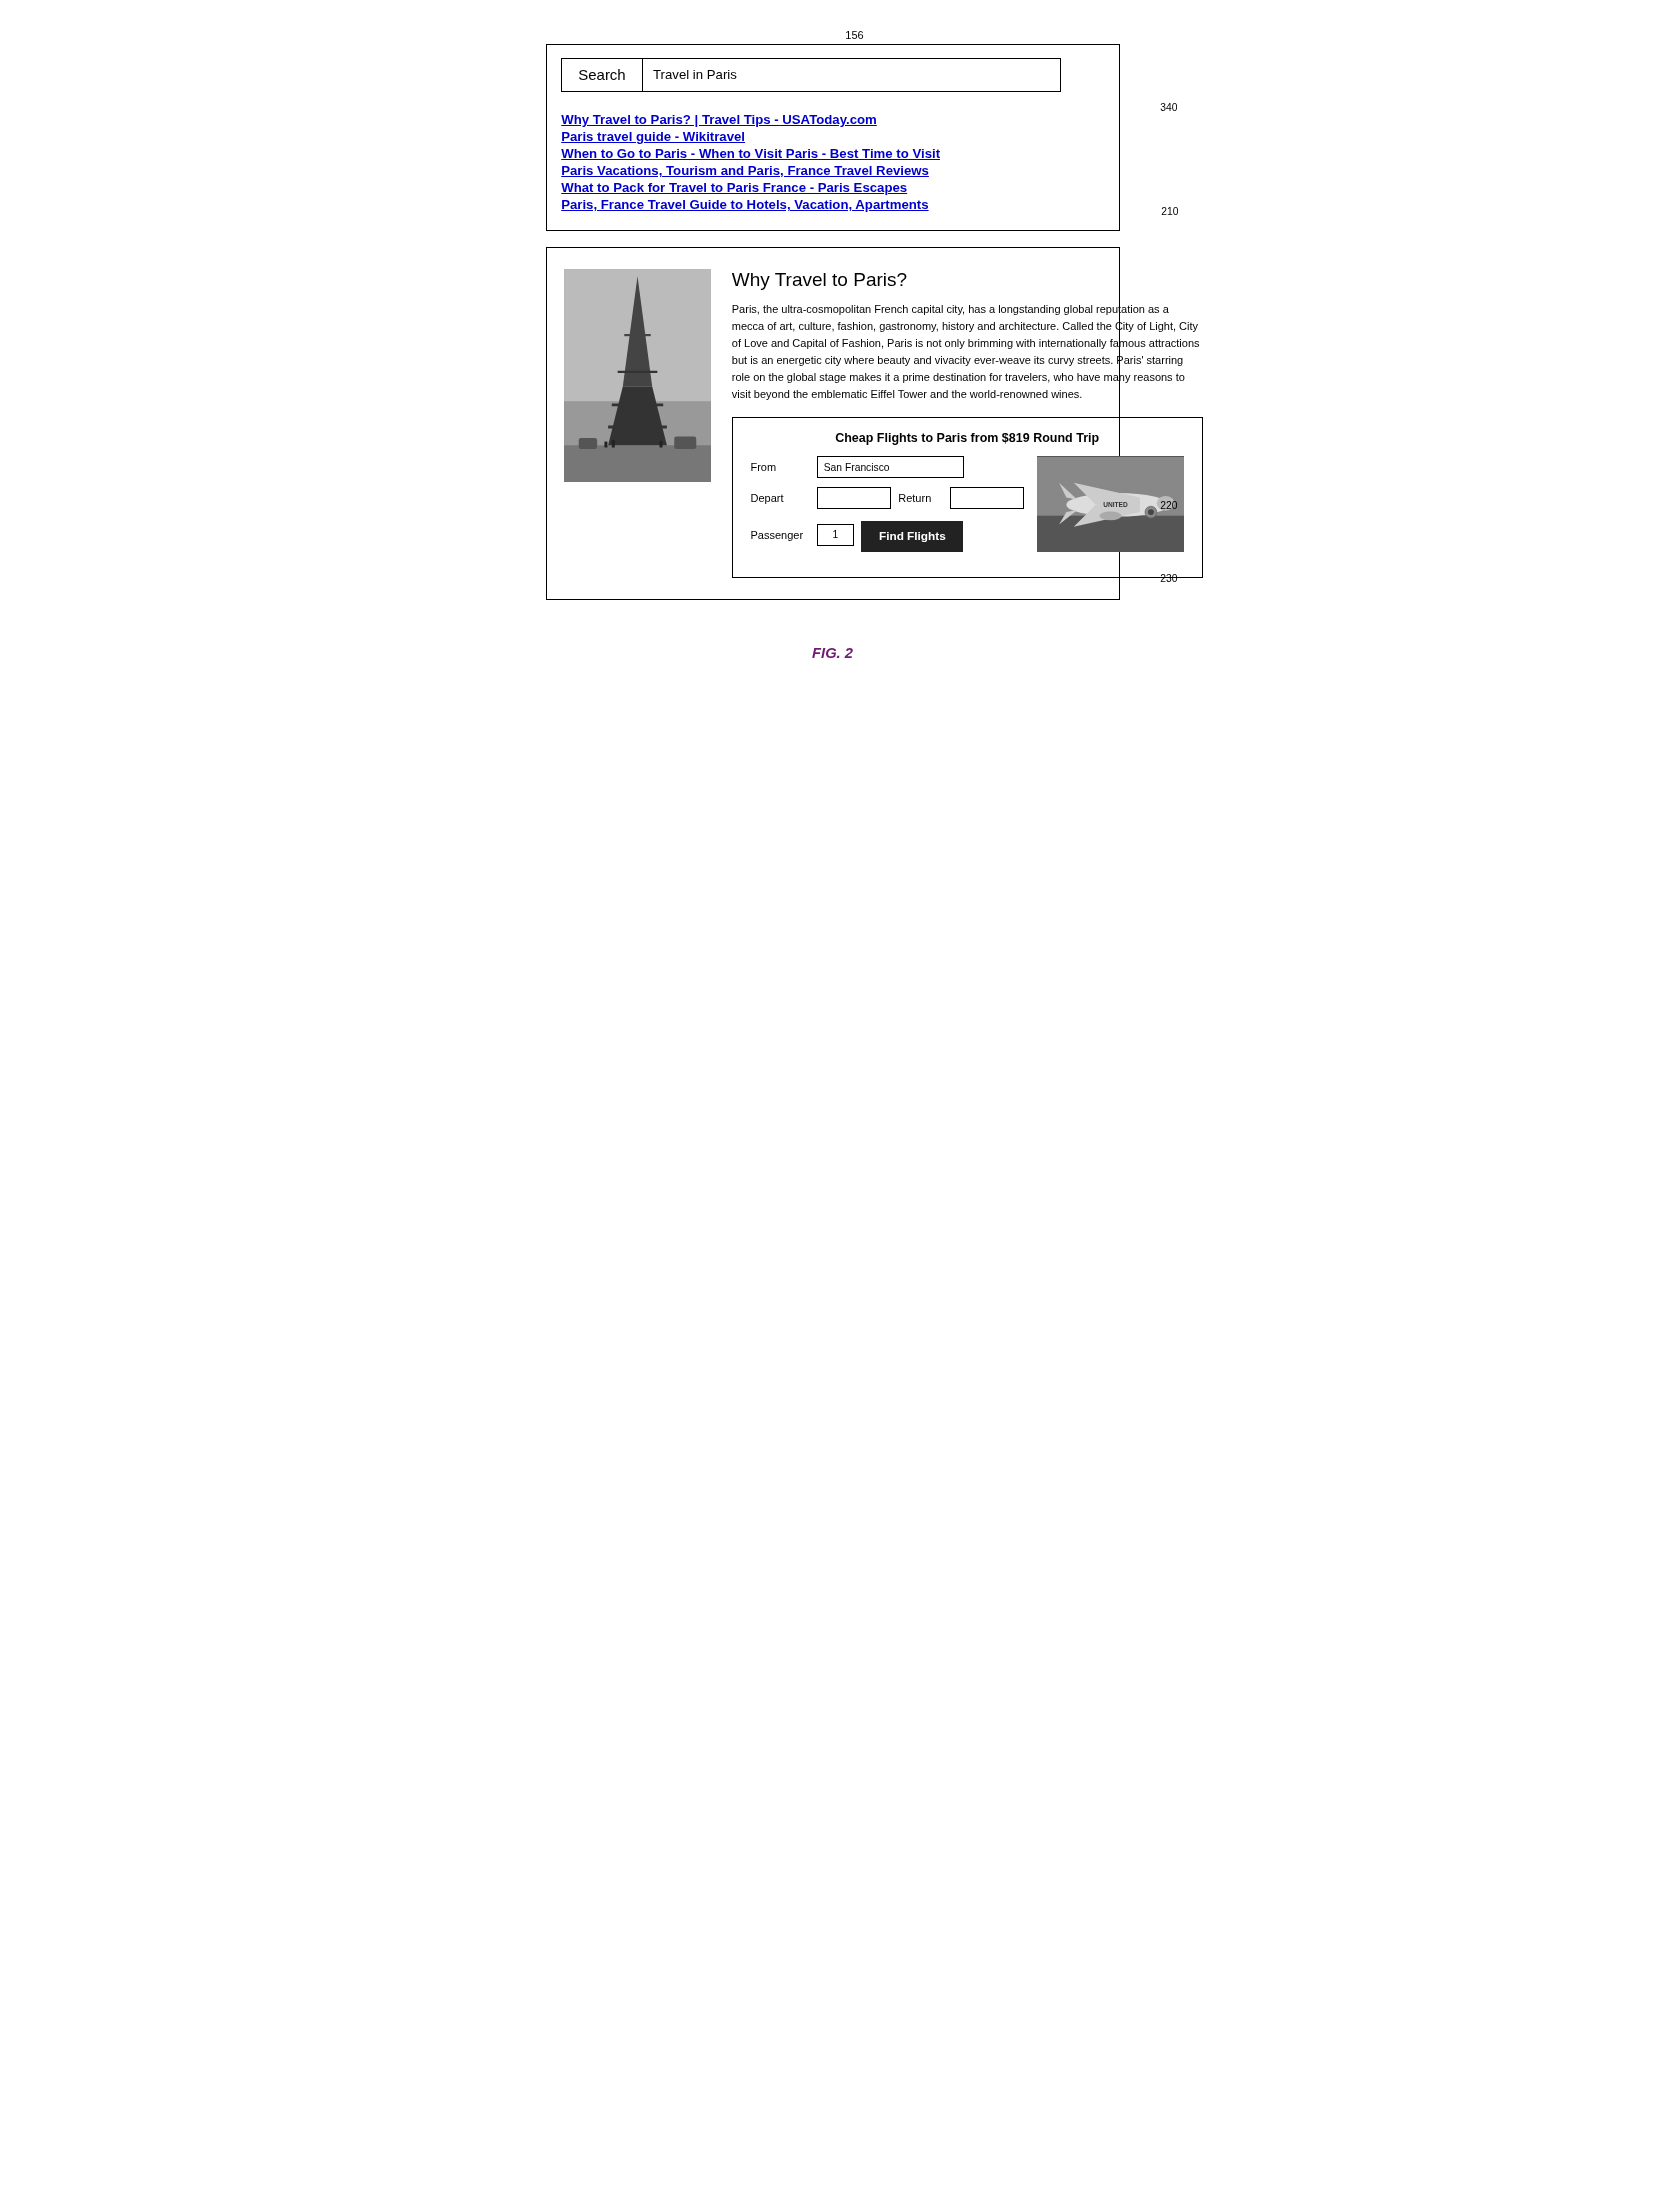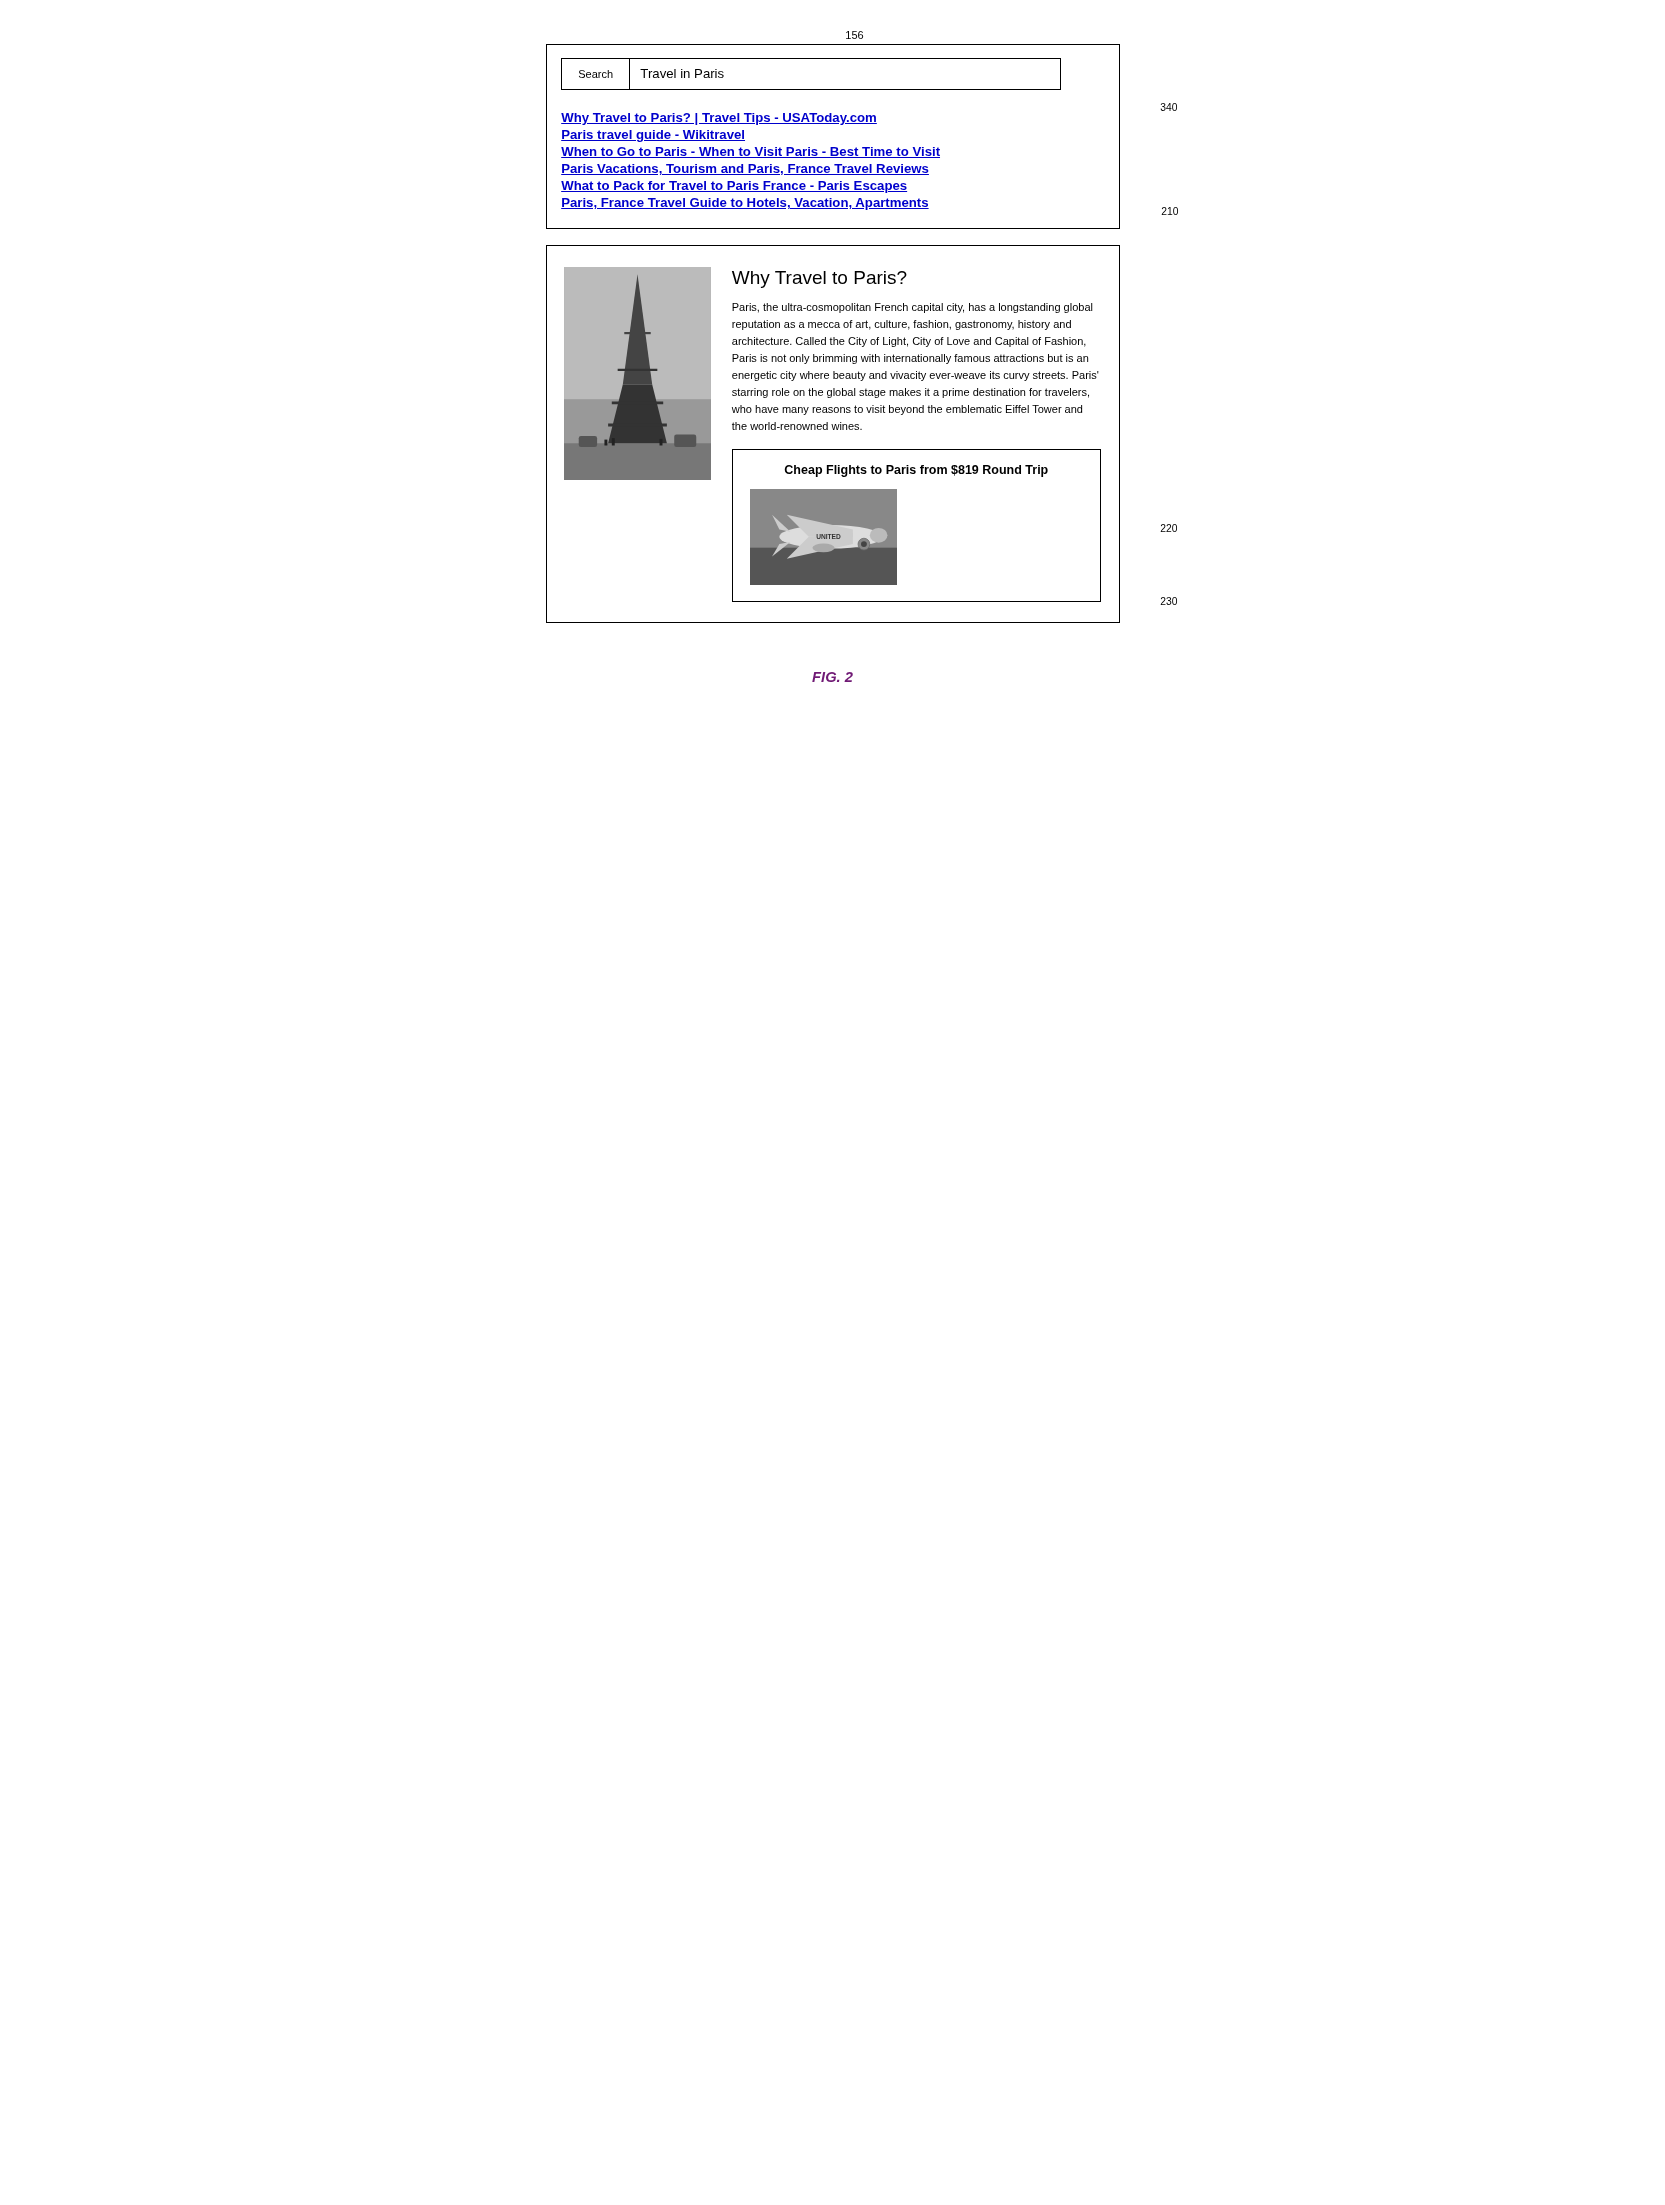--- a/index.html
+++ b/index.html
@@ -41,21 +41,21 @@
       display: flex;
       border: 1.5px solid #000;
       width: 500px;
     }
 
     .search-button {
       background: #fff;
       border: none;
       border-right: 1.5px solid #000;
       padding: 7.4px 16px;
-      font-size: 11px;
+      font-size: 15px;
       font-weight: normal;
       cursor: pointer;
       white-space: nowrap;
     }
 
     .search-input {
       flex: 1;
       border: none;
       padding: 7.4px 10.3px;
       font-size: 13.2px;
@@ -284,20 +284,37 @@
           </svg>
         </div>
 
         <div class="article-content">
           <h2 class="article-title">Why Travel to Paris?</h2>
           <p class="article-body">Paris, the ultra-cosmopolitan French capital city, has a longstanding global reputation as a mecca of art, culture, fashion, gastronomy, history and architecture. Called the City of Light, City of Love and Capital of Fashion, Paris is not only brimming with internationally famous attractions but is an energetic city where beauty and vivacity ever-weave its curvy streets. Paris' starring role on the global stage makes it a prime destination for travelers, who have many reasons to visit beyond the emblematic Eiffel Tower and the world-renowned wines.</p>
 
           <div class="flights-panel">
             <div class="flights-title">Cheap Flights to Paris from $819 Round Trip</div>
             <div class="flights-inner">
+              <div class="flights-form">
+                <div class="form-row">
+                  <span class="form-label">From</span>
+                  <input class="form-input" type="text" value="San Francisco" style="">
+                </div>
+                <div class="form-row">
+                  <span class="form-label">Depart</span>
+                  <input class="form-input-small" type="text" style="">
+                  <span class="form-label" style="width:44px;">Return</span>
+                  <input class="form-input-small" type="text" style="">
+                </div>
+                <div class="form-row">
+                  <span class="form-label">Passenger</span>
+                  <input class="form-input-tiny" type="text" value="1" style="">
+                  <button class="find-flights-btn">Find Flights</button>
+                </div>
+              </div>
 
               <div class="plane-img">
                 <svg viewBox="0 0 200 130" xmlns="http://www.w3.org/2000/svg">
                   <rect width="200" height="130" fill="#666"></rect>
 
                   <rect width="200" height="80" fill="#888"></rect>
                   <rect y="80" width="200" height="50" fill="#555"></rect>
 
                   <ellipse cx="110" cy="65" rx="70" ry="16" fill="#ddd"></ellipse>
 

